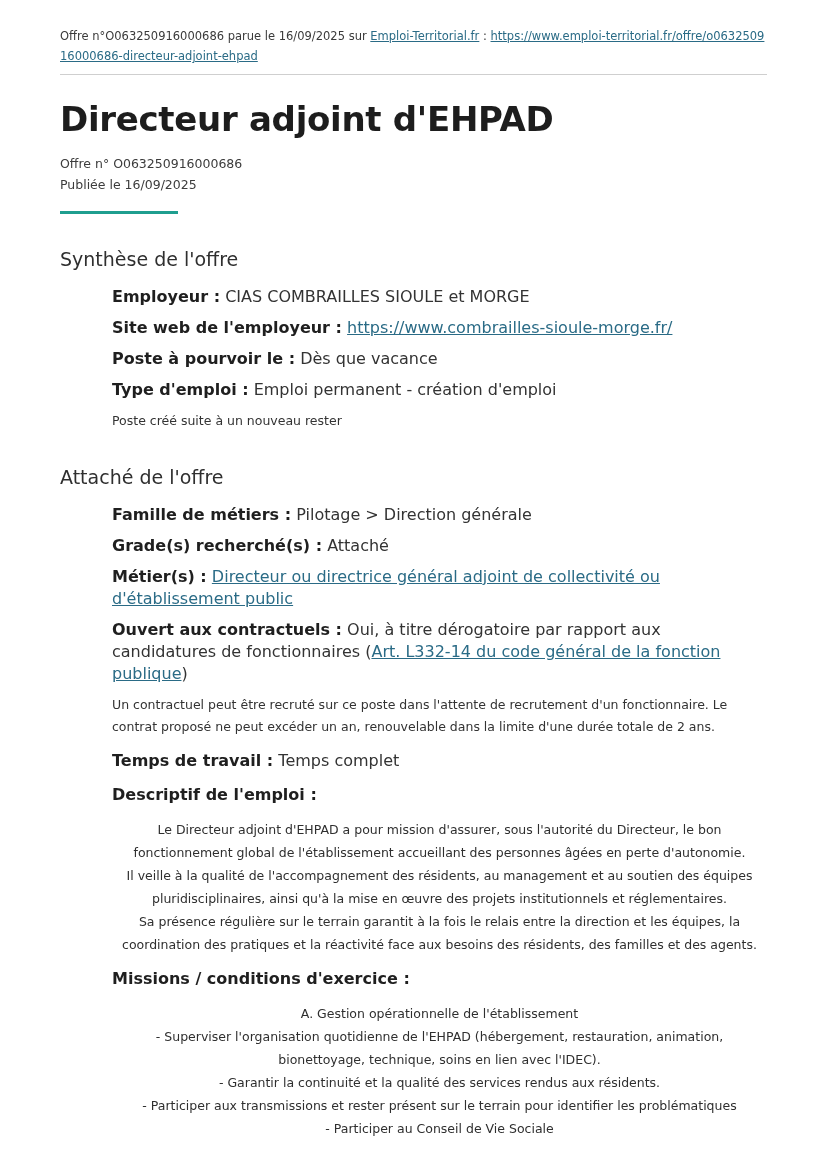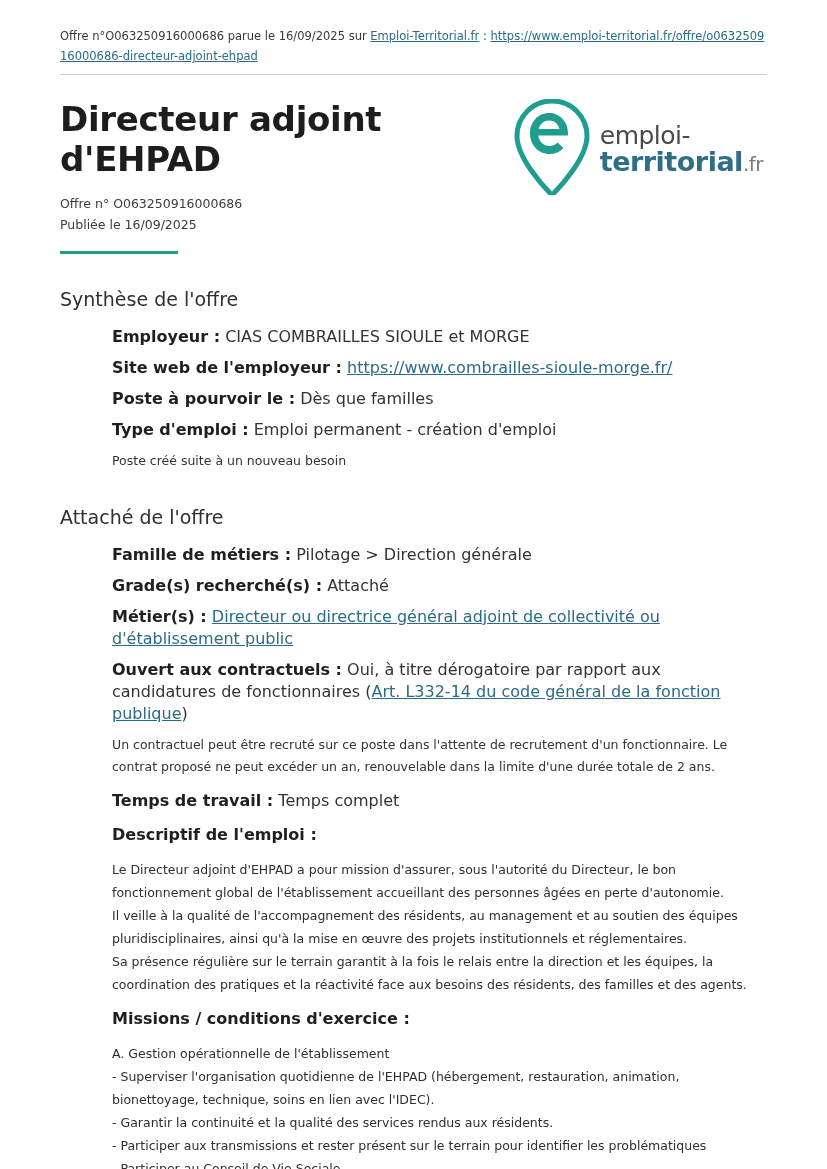--- a/index.html
+++ b/index.html
@@ -122,20 +122,21 @@
     font-size: 12.5px;
     line-height: 22px;
     color: #333;
     margin: 0 0 9px 0;
   }
   .para {
     font-size: 12.5px;
     line-height: 23px;
     color: #2f2f2f;
     margin: 0;
+    text-align: center;
   }
   .block-gap { margin-top: 12px; }
   .tight { margin-bottom: 2px; }
 </style>
 </head>
 <body>
 
 <div class="page">
 
   <div class="provenance">
@@ -143,61 +144,47 @@
   </div>
 
   <div class="title-row">
     <div class="title-block">
       <h1 class="doc-title">Directeur adjoint d'EHPAD</h1>
       <div class="offer-meta">Offre n° O063250916000686</div>
       <div class="offer-meta">Publiée le 16/09/2025</div>
       <div class="title-rule"></div>
     </div>
 
-    <div class="logo">
-      <span class="logo-mark">
-        <svg width="76" height="96" viewBox="0 0 76 96" aria-hidden="true">
-          <path d="M38 2 C18.5 2 3 17.5 3 37 C3 59 30 88 36.2 94.2 C37.2 95.2 38.8 95.2 39.8 94.2 C46 88 73 59 73 37 C73 17.5 57.5 2 38 2 Z" fill="none" stroke="#1f9e8f" stroke-width="5"></path>
-          <path d="M54 34 C54 22 45 14 35 14 C24 14 16 23 16 34.5 C16 46 24.5 55 35.5 55 C41 55 46 53 49.5 49
-                   L43.5 43.5 C41.5 45.7 38.8 47 35.6 47 C29.6 47 25 42.5 24.3 36.5 L54 36.5 Z
-                   M24.6 30 C26 24.8 30.2 21.5 35.2 21.5 C40.2 21.5 44.2 24.8 45.5 30 Z" fill="#1f9e8f"></path>
-        </svg>
-      </span>
-      <span class="logo-text">
-        <div class="l1">emploi-</div>
-        <div class="l2"><span>territorial</span><span class="tld">.fr</span></div>
-      </span>
-    </div>
   </div>
 
   <h2 class="section-title">Synthèse de l'offre</h2>
   <div class="section-body">
 
     <div class="field">
       <span class="lbl">Employeur :</span>
       <span class="val">CIAS COMBRAILLES SIOULE et MORGE</span>
     </div>
 
     <div class="field">
       <span class="lbl">Site web de l'employeur :</span>
       <a href="#">https://www.combrailles-sioule-morge.fr/</a>
     </div>
 
 
     <div class="field">
       <span class="lbl">Poste à pourvoir le :</span>
-      <span class="val">Dès que familles</span>
+      <span class="val">Dès que vacance</span>
     </div>
 
     <div class="field">
       <span class="lbl">Type d'emploi :</span>
       <span class="val">Emploi permanent - création d'emploi</span>
     </div>
 
-    <div class="sub-note">Poste créé suite à un nouveau besoin</div>
+    <div class="sub-note">Poste créé suite à un nouveau rester</div>
   </div>
 
   <h2 class="section-title">Attaché de l'offre</h2>
   <div class="section-body">
 
     <div class="field">
       <span class="lbl">Famille de métiers :</span>
       <span class="val">Pilotage &gt; Direction générale</span>
     </div>
 

